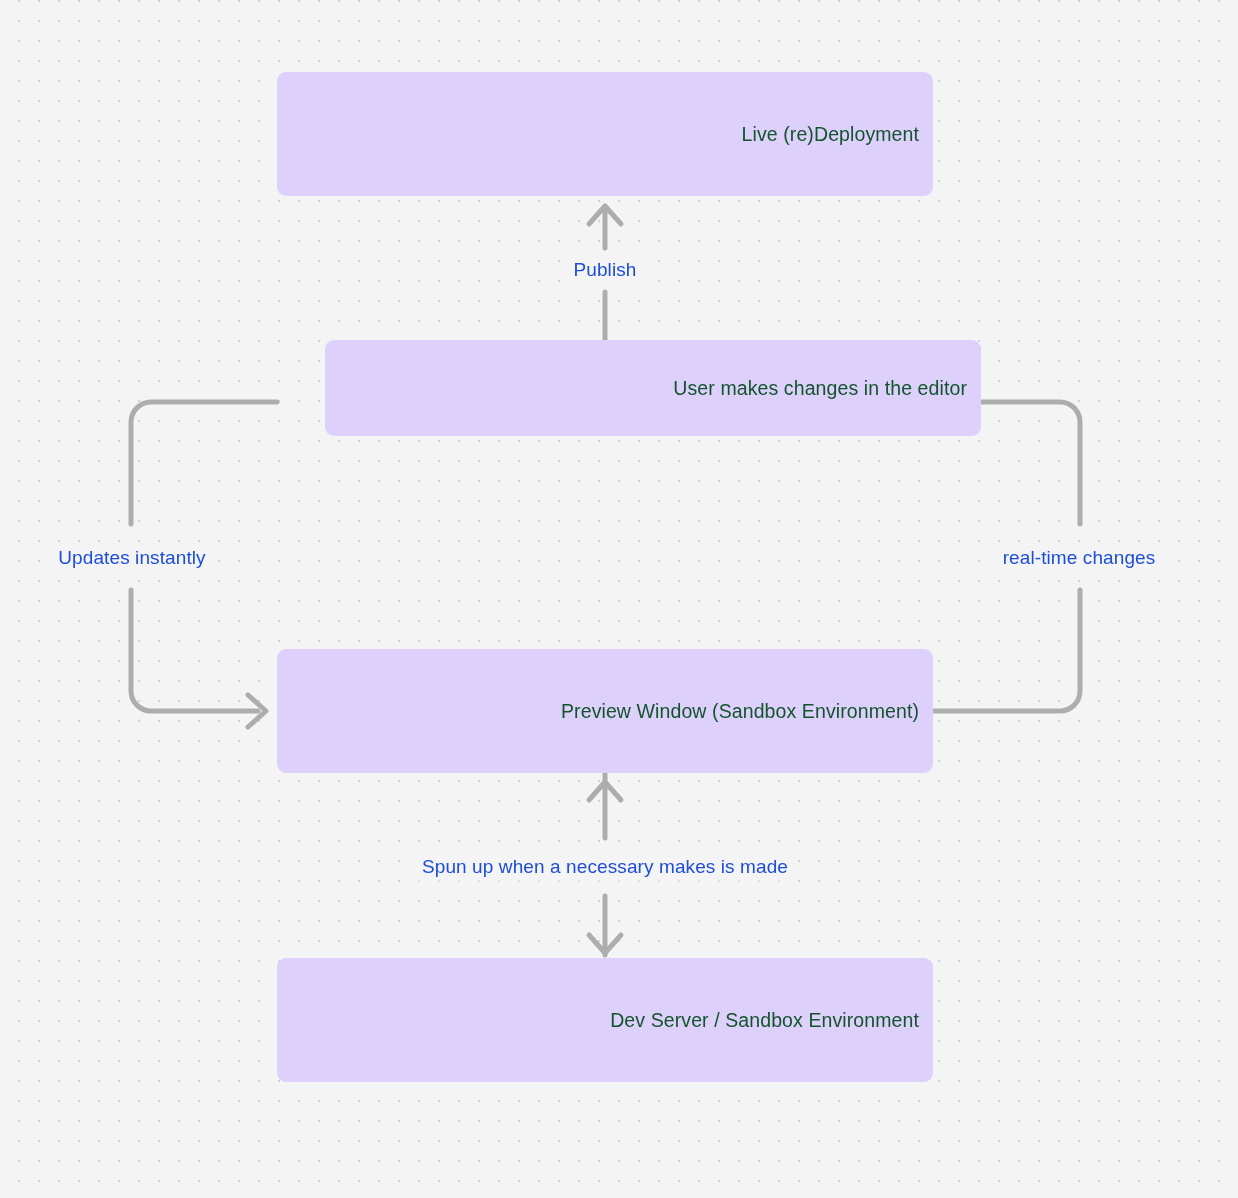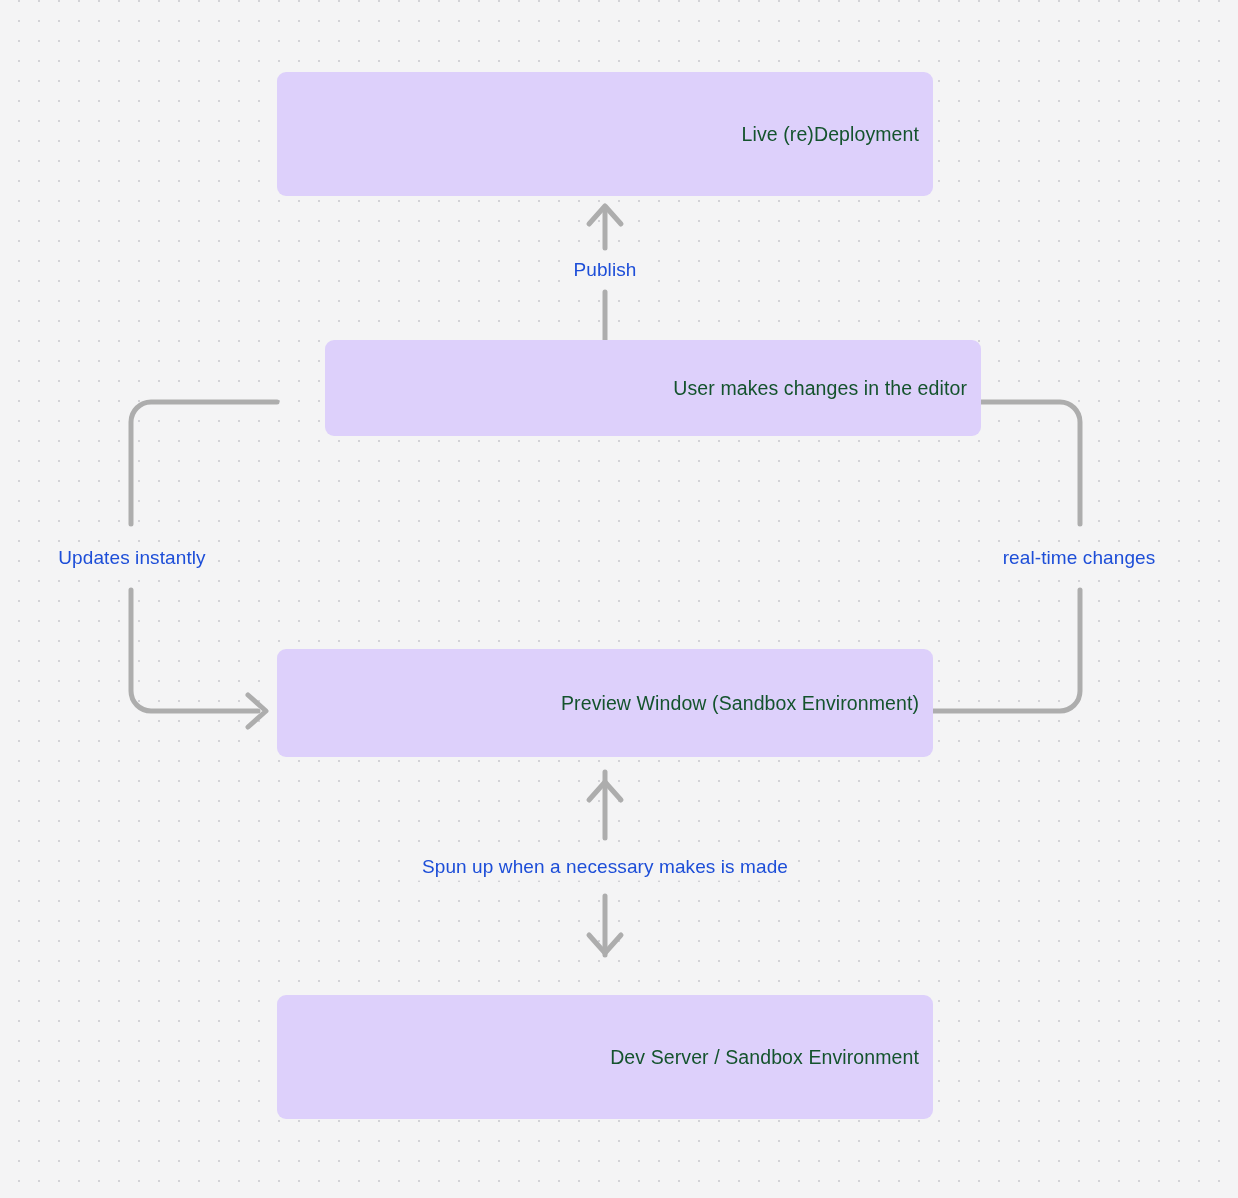--- a/index.html
+++ b/index.html
@@ -98,25 +98,25 @@
   </svg>
 
   <div class="node" style="left:277px; top:72px; width:656px; height:124px;">
     <span class="node-label">Live (re)Deployment</span>
   </div>
 
   <div class="node" style="left:277px; top:340px; width:656px; height:96px;margin-left:48px;">
     <span class="node-label">User makes changes in the editor</span>
   </div>
 
-  <div class="node" style="left:277px; top:649px; width:656px; height:108px;">
+  <div class="node" style="left:277px; top:649px; width:656px; height:124px;">
     <span class="node-label">Preview Window (Sandbox Environment)</span>
   </div>
 
-  <div class="node" style="left:277px; top:958px; width:656px; height:124px;margin-top:37px;">
+  <div class="node" style="left:277px; top:958px; width:656px; height:124px;">
     <span class="node-label">Dev Server / Sandbox Environment</span>
   </div>
 
   <div class="edge-label" style="left:605px; top:270px;">Publish</div>
 
   <div class="edge-label" style="left:132px; top:558px;">Updates instantly</div>
 
   <div class="edge-label" style="left:1079px; top:558px;">real-time changes</div>
 
   <div class="edge-label" style="left:605px; top:867px;">Spun up when a necessary makes is made</div>

